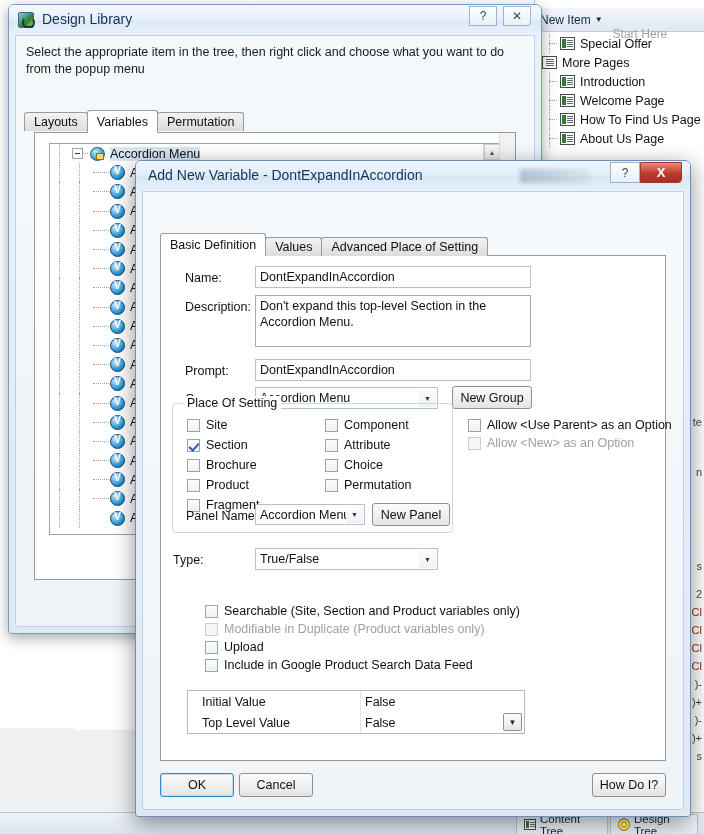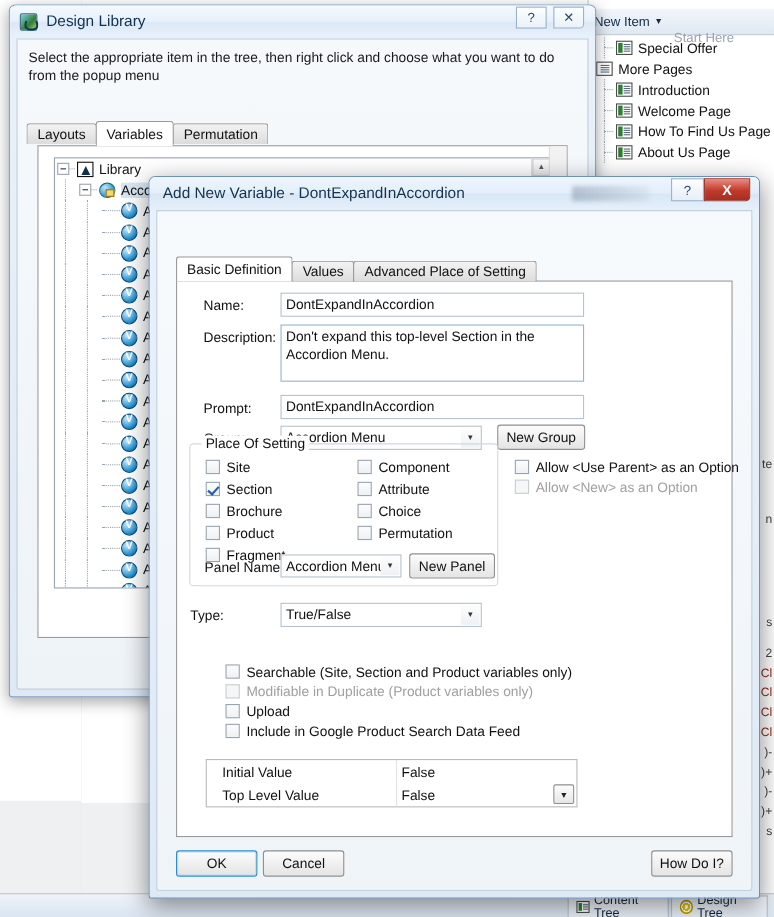--- a/index.html
+++ b/index.html
@@ -160,21 +160,21 @@
     font-size:7px;color:#333;}
   .btn{position:absolute;background:linear-gradient(#fcfcfc,#e4e4e4);border:1px solid #8f8f8f;border-radius:3px;
     display:flex;align-items:center;justify-content:center;font-size:12.5px;color:#111;box-sizing:border-box;}
   .btn.default{border:1px solid #2e8ccc;box-shadow:0 0 0 1px #bcdcf2 inset;}
 
   
   #posgroup{position:absolute;left:11px;top:147px;width:281px;height:130px;
     border:1px solid #cfd8e1;border-radius:4px;box-sizing:border-box;}
   #posgroup-title{position:absolute;left:10px;top:-8px;background:#ffffff;padding:0 4px;font-size:12.5px;color:#111;}
 
-  .cbrow{position:absolute;display:flex;font-size:12.5px;color:#111;white-space:nowrap;}
+  .cbrow{position:absolute;display:flex;align-items:center;font-size:12.5px;color:#111;white-space:nowrap;}
   .cb{width:13px;height:13px;border:1px solid #9aa4ae;background:linear-gradient(#fbfcfd,#eef1f4);
     margin-right:6px;position:relative;flex:0 0 auto;box-sizing:border-box;}
   .cb.checked:after{content:"";position:absolute;left:3px;top:1px;width:4px;height:8px;
     border:solid #2b5fa8;border-width:0 2px 2px 0;transform:rotate(42deg);}
   .cbrow.disabled{color:#a0a0a0;}
   .cbrow.disabled .cb{background:#f5f6f7;border-color:#c9ced3;}
 
   
   #valgrid{position:absolute;left:11px;top:277px;width:338px;height:44px;border:1px solid #b9b9b9;background:#fff;box-sizing:border-box;}
   .vgrow{position:absolute;left:0;right:0;height:21px;display:flex;align-items:center;font-size:12.5px;color:#111;}
@@ -272,28 +272,20 @@
     <div id="dl-tabs">
       <div class="dtab">Layouts</div>
       <div class="dtab active">Variables</div>
       <div class="dtab">Permutation</div>
     </div>
 
     <div id="dl-tabpage">
       <div id="dl-treebox">
         <div id="dl-treerows">
             <div class="trow">
-              <span class="tw" style="width: 20px; display: inline-flex; align-items: center;">
-                <span class="exp" style="margin-left:2px;"></span>
-                <span style="display:inline-block;width:5px;border-top:1px dotted #9aa4ad;"></span>
-              </span>
-              <span class="icn-lib"></span>
-              <span class="tlabel">Library</span>
-            </div>
-            <div class="trow">
               <span class="tw" style="width: 20px;">
                 <span style="position:absolute;left:9px;top:0;bottom:0;border-left:1px dotted #9aa4ad;"></span>
               </span>
               <span class="tw" style="width: 20px; display: inline-flex; align-items: center;">
                 <span class="exp" style="margin-left:2px;"></span>
                 <span style="display:inline-block;width:5px;border-top:1px dotted #9aa4ad;"></span>
               </span>
               <span class="icn-grp"></span>
               <span class="tlabel sel">Accordion Menu</span>
             </div>

